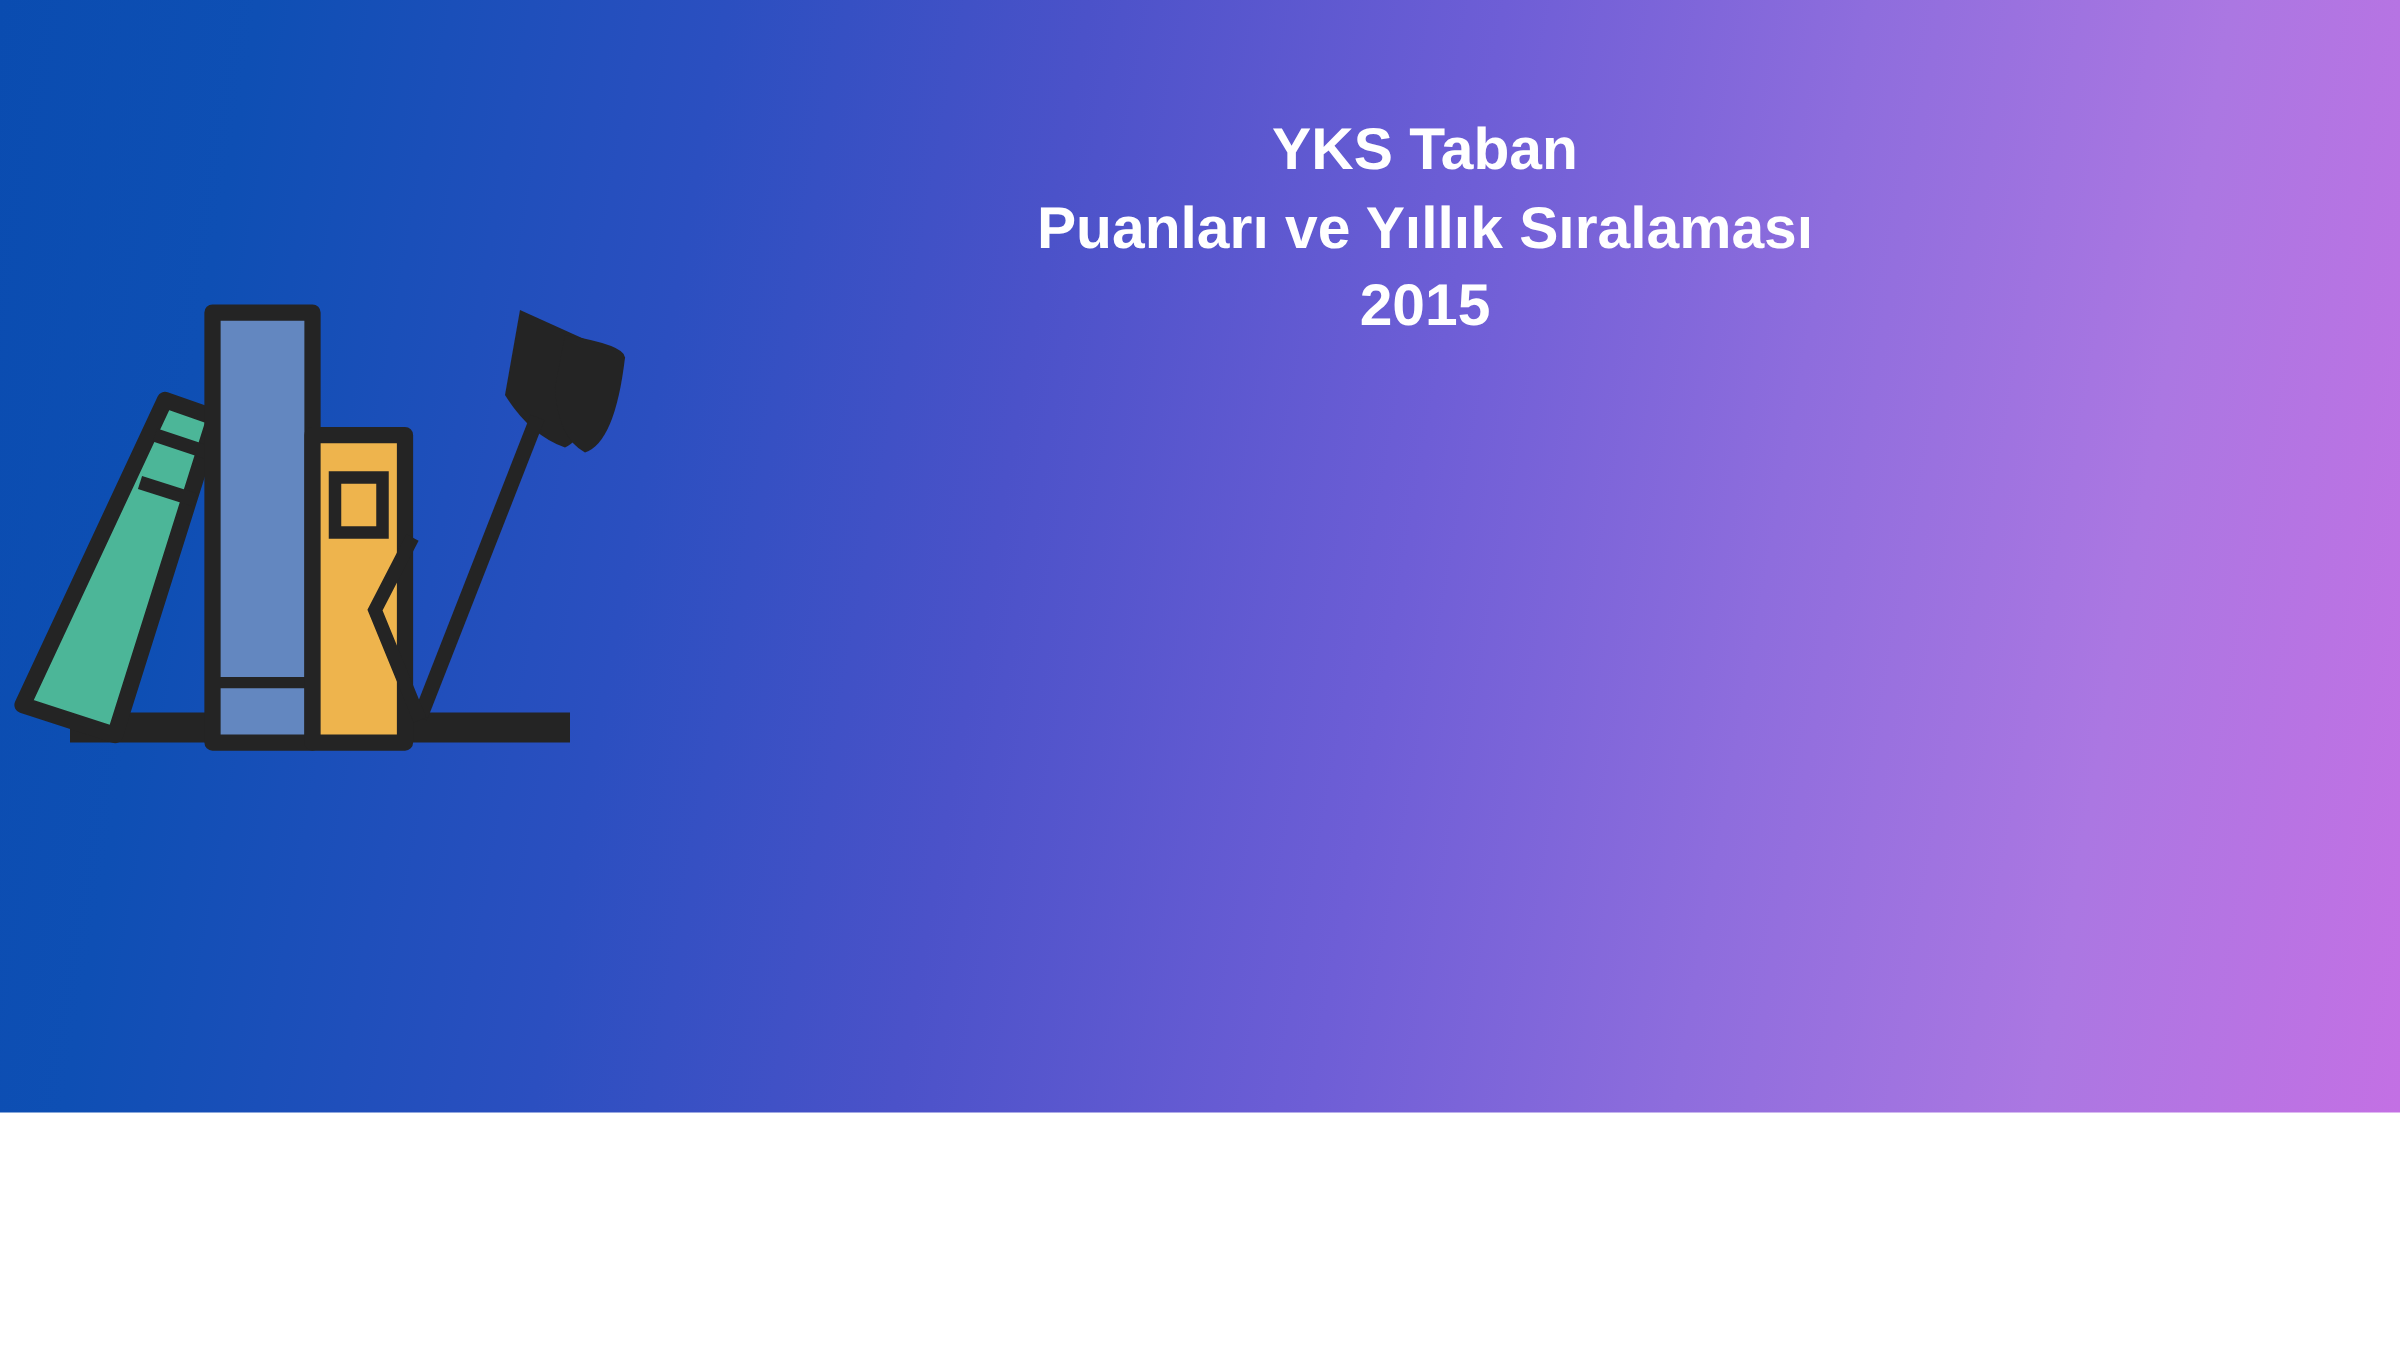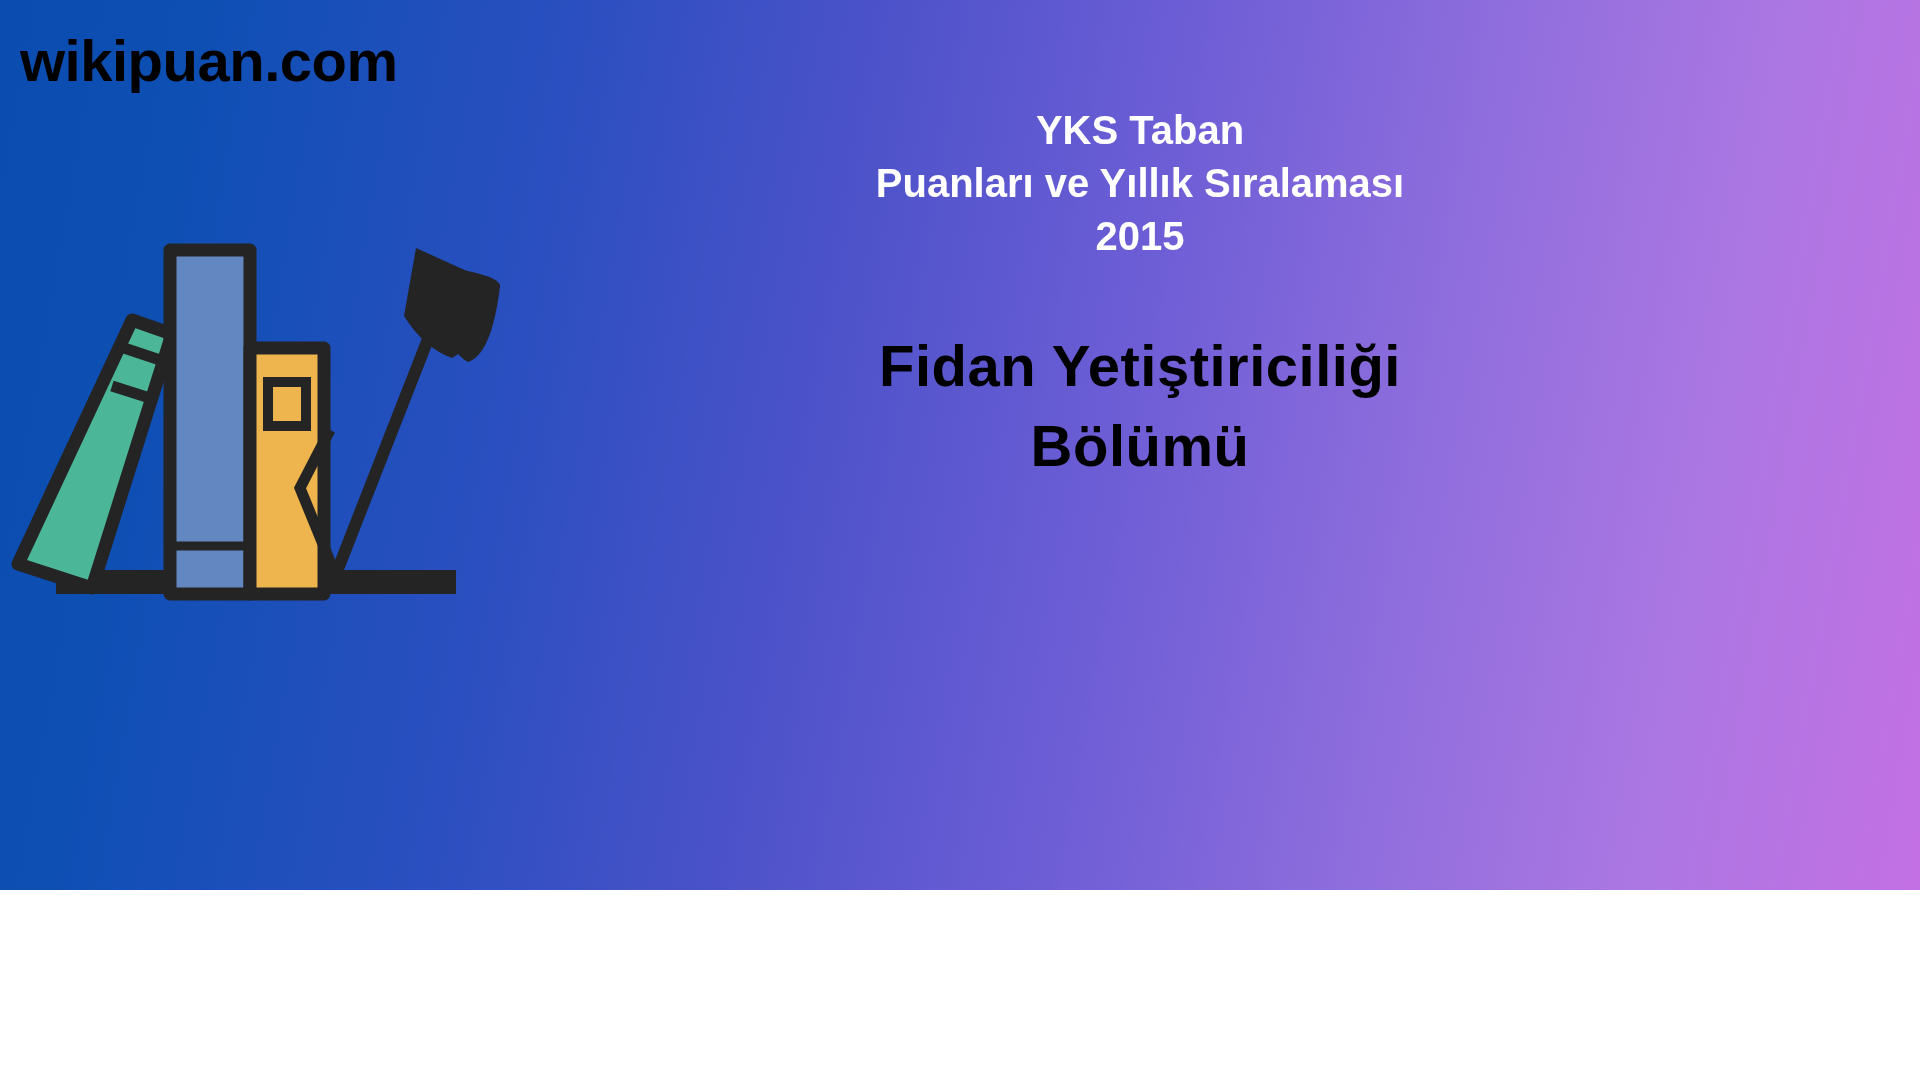--- a/index.html
+++ b/index.html
@@ -47,25 +47,25 @@
   
   #text-col {
     position: absolute;
     left: 560px;
     top: 88px;
     width: 1160px;
     text-align: center;
   }
   #main-title {
     color: #ffffff;
-    font-size: 40px;
+    font-size: 47px;
     font-weight: 700;
     line-height: 1.33;
     letter-spacing: 0px;
-    margin: 16px;
+    margin: 0;
   }
   #main-title .tline { display: block; }
 
   #dept-title {
     margin: 62px 0 0 0;
     color: #000000;
     font-size: 58px;
     font-weight: 700;
     line-height: 1.38;
     letter-spacing: 0.5px;
@@ -87,21 +87,20 @@
     width: 1920px;
     height: 190px;
     background: #ffffff;
   }
 </style>
 </head>
 <body>
 
 <div id="hero">
 
-  <div id="watermark">wikipuan.com</div>
 
   <div id="illustration">
     <svg width="520" height="380" viewBox="0 0 520 380" xmlns="http://www.w3.org/2000/svg">
 
       <rect x="56" y="340" width="400" height="24" fill="#242424"></rect>
 
       <g>
         <path d="M 132 90 L 172 104 L 92 358 L 18 334 Z" fill="#4cb698" stroke="#242424" stroke-width="13" stroke-linejoin="round"></path>
         <path d="M 124 118 L 166 132" stroke="#242424" stroke-width="11"></path>
         <path d="M 112 156 L 156 170" stroke="#242424" stroke-width="11"></path>
@@ -130,21 +129,17 @@
     </svg>
   </div>
 
   <div id="text-col">
     <div id="main-title">
       <span class="tline">YKS Taban</span>
       <span class="tline">Puanları ve Yıllık Sıralaması</span>
       <span class="tline">2015</span>
     </div>
 
-    <div id="dept-title">
-      <span class="dline">Fidan Yetiştiriciliği</span>
-      <span class="dline">Bölümü</span>
-    </div>
   </div>
 
 </div>
 
 <div id="below-fold"></div>
 
 </body></html>

